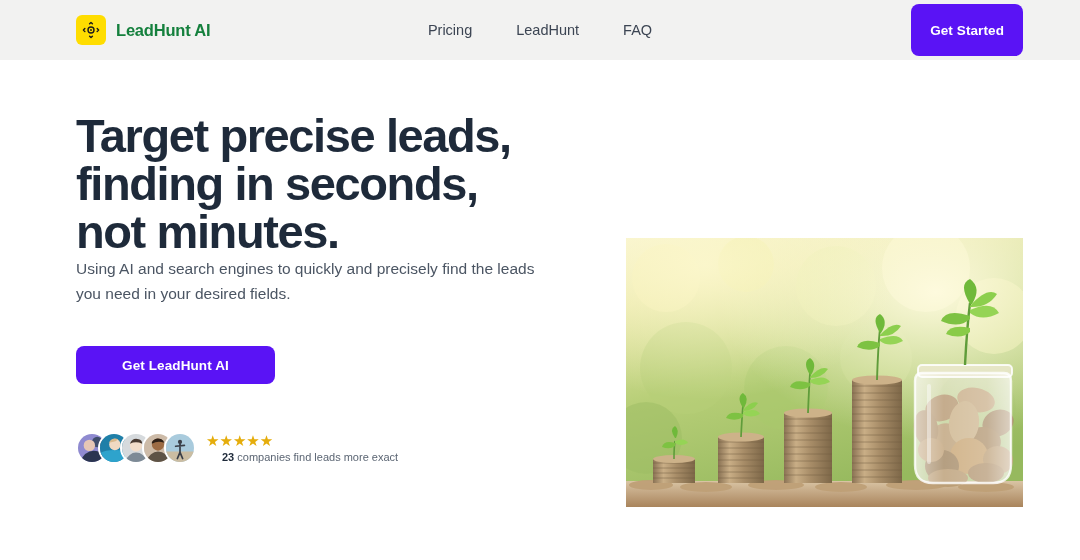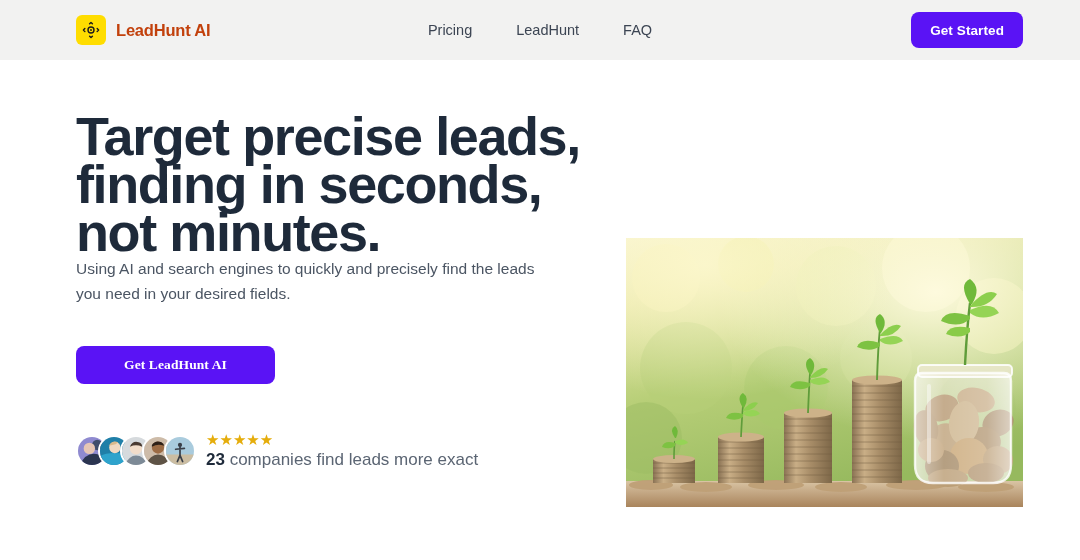--- a/index.html
+++ b/index.html
@@ -42,21 +42,21 @@
     display: flex;
     align-items: center;
     justify-content: center;
     flex: none;
   }
 
   .brand-name {
     font-size: 16.5px;
     font-weight: 700;
     letter-spacing: -0.2px;
-    color: #c2410c;
+    color: #15803d;
     white-space: nowrap;
   }
 
   .nav {
     position: absolute;
     left: 50%;
     transform: translateX(-50%);
     display: flex;
     align-items: flex-end;
     gap: 44px;
@@ -70,21 +70,21 @@
     font-weight: 400;
   }
 
   .header-cta {
     position: absolute;
     right: 57px;
     background: #5a13f5;
     color: #ffffff;
     border: none;
     border-radius: 8px;
-    height: 36px;
+    height: 52px;
     padding: 0 19px;
     font-size: 13.5px;
     font-weight: 700;
     font-family: inherit;
     cursor: pointer;
     white-space: nowrap;
     letter-spacing: 0.1px;
   }
 
   
@@ -95,21 +95,21 @@
   }
 
   .hero-left {
     position: absolute;
     left: 76px;
     top: 52px;
     width: 520px;
   }
 
   .headline {
-    font-size: 54px;
+    font-size: 47px;
     line-height: 48px;
     font-weight: 800;
     letter-spacing: -1.4px;
     color: #1e2a3a;
     white-space: pre-line;
   }
 
   .subhead {
     font-size: 15.5px;
     line-height: 25px;
@@ -120,21 +120,21 @@
   .hero-cta {
     margin-top: 40px;
     background: #5a13f5;
     color: #ffffff;
     border: none;
     border-radius: 8px;
     height: 38px;
     width: 199px;
     font-size: 13.5px;
     font-weight: 700;
-    font-family: Liberation Serif, serif;
+    font-family: Liberation Sans, sans-serif;
     cursor: pointer;
     letter-spacing: 0.1px;
   }
 
   
   .social {
     margin-top: 48px;
     display: flex;
     align-items: center;
     gap: 10px;
@@ -164,23 +164,24 @@
   .stars {
     display: flex;
     gap: 1px;
     font-size: 15px;
     color: #e5ad0c;
     line-height: 1;
     letter-spacing: 0px;
   }
 
   .proof-line {
-    font-size: 17px;
+    font-size: 11px;
     color: #5b6573;
     white-space: nowrap;
+    margin-left: 16px;
   }
   .proof-line b { color: #1e2a3a; font-weight: 700; }
 
   
   .hero-image {
     position: absolute;
     left: 626px;
     top: 178px;
     width: 397px;
     height: 269px;

